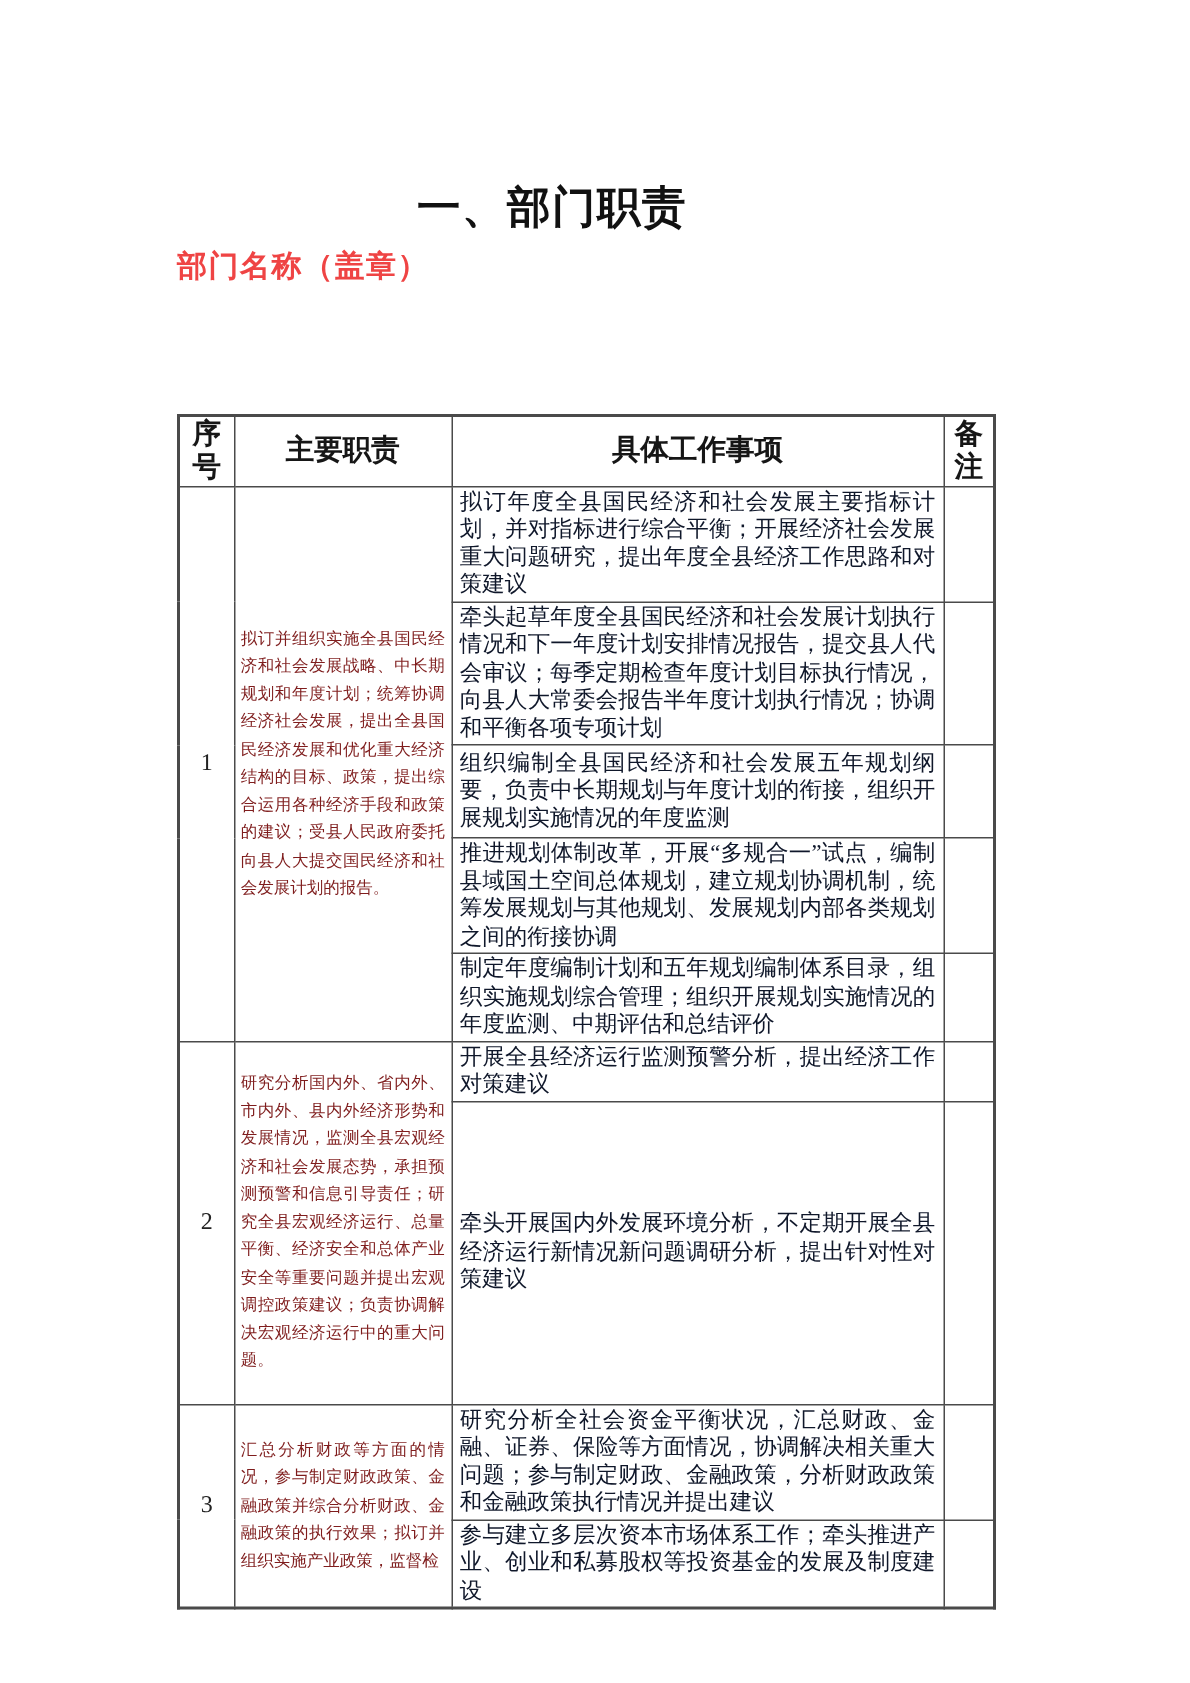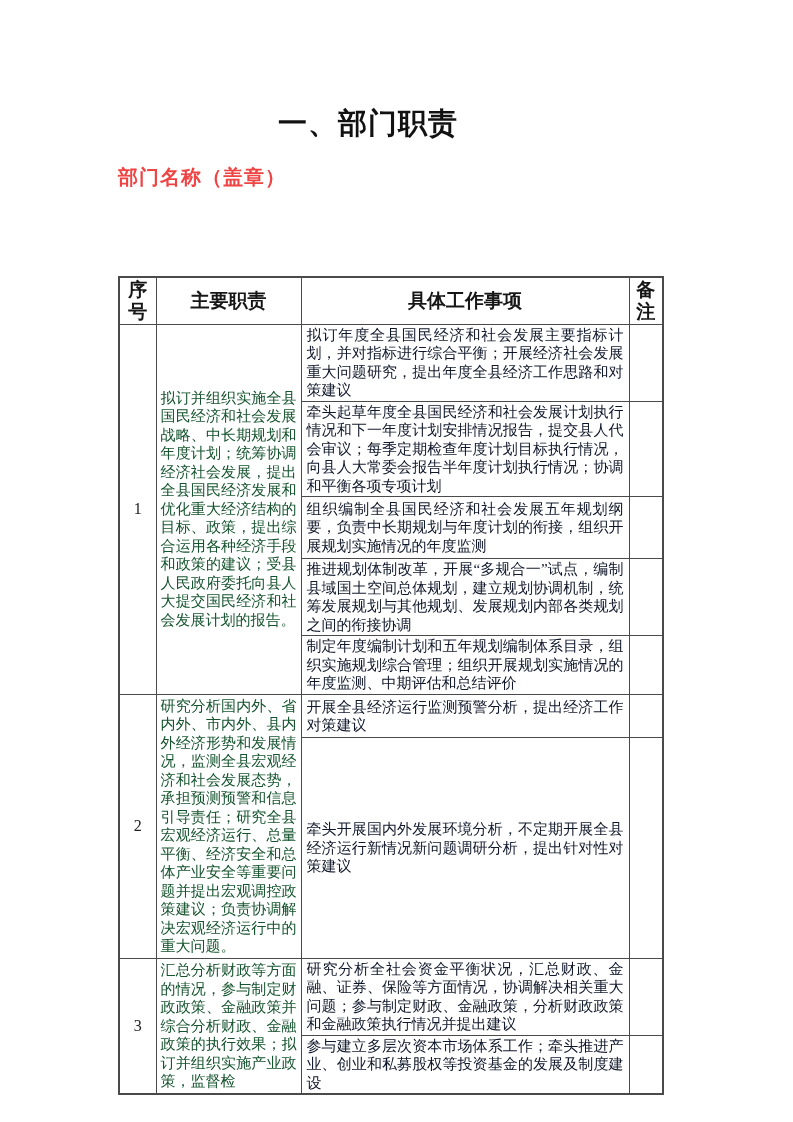--- a/index.html
+++ b/index.html
@@ -10,21 +10,21 @@
     height: 1122px;
     margin: 0 auto;
     background: #ffffff;
     color: #1f1f1f;
     overflow: hidden;
     font-family: "Liberation Serif", serif;
   }
   .doc-title {
     position: absolute;
     left: 278px;
-    top: 104px;
+    top: 119px;
     font-family: "Liberation Sans", sans-serif;
     font-weight: bold;
     font-size: 29px;
     letter-spacing: 1px;
     color: #111;
     white-space: nowrap;
   }
   .dept-label {
     position: absolute;
     left: 118px;
@@ -63,24 +63,24 @@
   }
   td.idx {
     text-align: center;
     vertical-align: middle;
     font-size: 16px;
     color: #222;
   }
   td.duty {
     vertical-align: middle;
     text-align: justify;
-    font-size: 15px;
+    font-size: 11px;
     line-height: 18.5px;
     padding: 2px 4px;
-    color: #14532d;
+    color: #7f1d1d;
   }
   td.item {
     vertical-align: middle;
     text-align: justify;
     font-size: 15px;
     line-height: 18.5px;
     padding: 1px 5px;
     color: #0f172a;
   }
   td.remark { padding: 0; }

